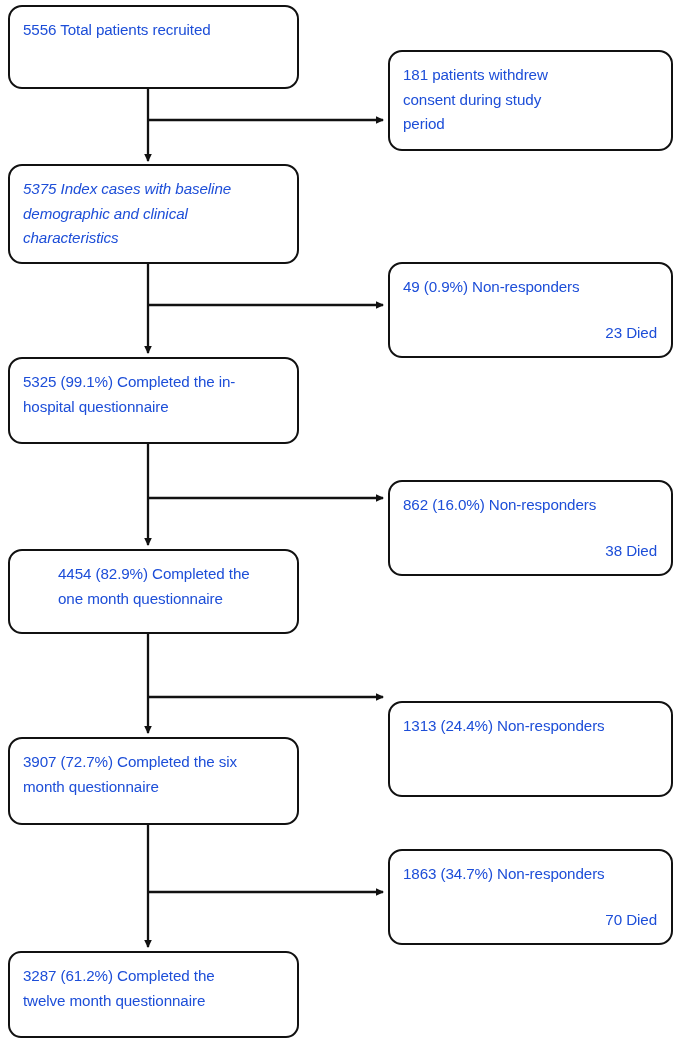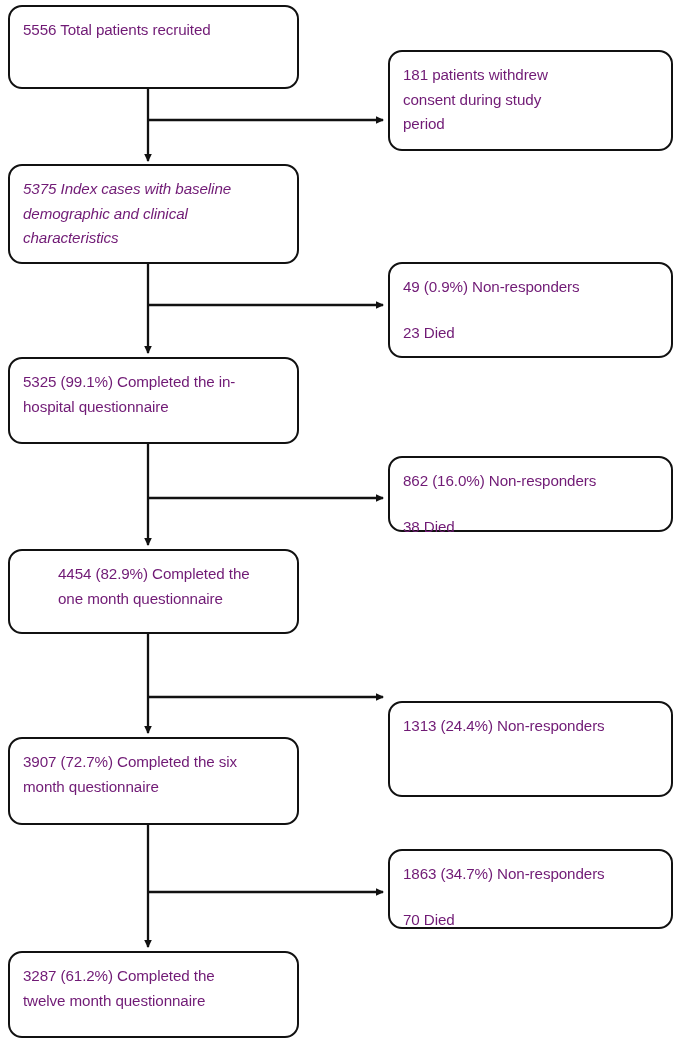--- a/index.html
+++ b/index.html
@@ -15,30 +15,30 @@
     height: 1043px;
     overflow: hidden;
     background: #ffffff;
   }
   .node {
     position: absolute;
     border: 2.2px solid #111111;
     border-radius: 14px;
     background: #ffffff;
     padding: 11px 14px 10px 13px;
-    color: #701a75;
+    color: #1d4ed8;
     font-size: 15.2px;
     line-height: 1.62;
     letter-spacing: -0.1px;
     z-index: 2;
   }
   .node.main   { left: 8px;   width: 291px; }
   .node.branch { left: 388px; width: 285px; }
   .node p { margin: 0; }
-  .node p.gap { margin-top: 21px; }
+  .node p.gap { margin-top: 21px; text-align: right; }
 
   
   #wires {
     position: absolute;
     left: 0; top: 0;
     width: 677px; height: 1043px;
     z-index: 1;
   }
 </style>
 </head>
@@ -86,43 +86,43 @@
   <div class="node main" style="top:549px; height:85px;padding-left:48px;">
     <p>4454 (82.9%) Completed the</p>
     <p>one month questionnaire</p>
   </div>
 
   <div class="node main" style="top:737px; height:88px;">
     <p>3907 (72.7%) Completed the six</p>
     <p>month questionnaire</p>
   </div>
 
-  <div class="node main" style="top:951px; height:87px;">
+  <div class="node main" style="top:951px; height:87px;border-radius:13px;">
     <p>3287 (61.2%) Completed the</p>
     <p>twelve month questionnaire</p>
   </div>
 
   <div class="node branch" style="top:50px; height:101px;">
     <p>181 patients withdrew</p>
     <p>consent during study</p>
     <p>period</p>
   </div>
 
   <div class="node branch" style="top:262px; height:96px;">
     <p>49 (0.9%) Non-responders</p>
     <p class="gap">23 Died</p>
   </div>
 
-  <div class="node branch" style="top:456px; height:76px;">
+  <div class="node branch" style="top:480px; height:96px;">
     <p>862 (16.0%) Non-responders</p>
     <p class="gap">38 Died</p>
   </div>
 
   <div class="node branch" style="top:653px; height:96px;margin-top:48px;">
     <p>1313 (24.4%) Non-responders</p>
   </div>
 
-  <div class="node branch" style="top:849px; height:80px;">
+  <div class="node branch" style="top:849px; height:96px;">
     <p>1863 (34.7%) Non-responders</p>
     <p class="gap">70 Died</p>
   </div>
 
 </div>
 
 </body></html>

